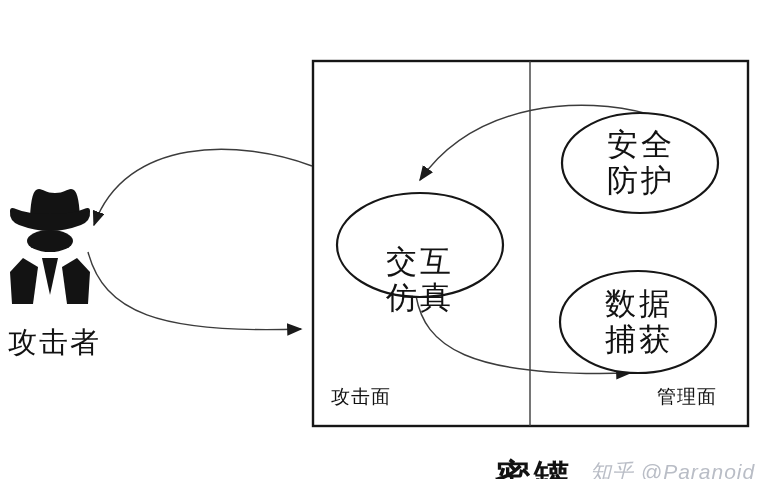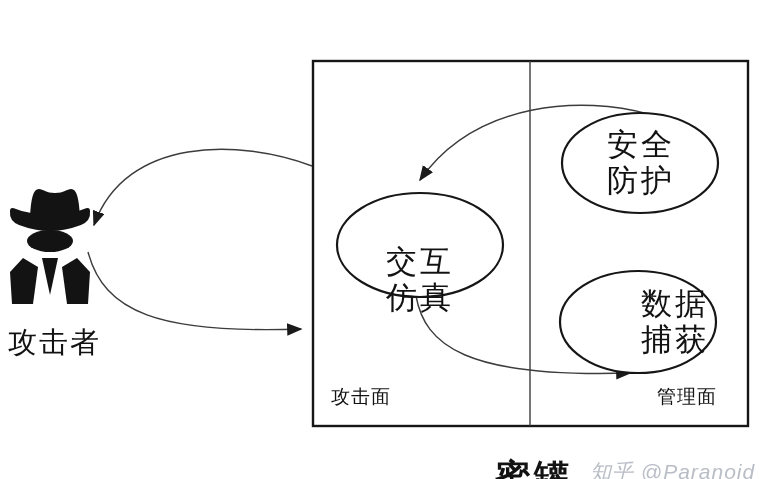--- a/index.html
+++ b/index.html
@@ -69,21 +69,21 @@
   </svg>
 
   <div class="lbl attacker-label" style="left:8px; top:323px;">攻击者</div>
 
   <div class="lbl node-label" style="left:420px; top:247px;margin-top:35px;">交互
 仿真</div>
 
   <div class="lbl node-label" style="left:641px; top:165px;">安全
 防护</div>
 
-  <div class="lbl node-label" style="left:639px; top:324px;margin-left:36px;">数据
+  <div class="lbl node-label" style="left:639px; top:324px;">数据
 捕获</div>
 
   <div class="lbl region-label" style="left:331px; top:384px;">攻击面</div>
 
   <div class="lbl region-label" style="left:629px; top:384px;margin-left:28px;">管理面</div>
 
   <div class="lbl caption-title" style="left:495px; top:454px;">蜜罐</div>
 
   <div class="lbl watermark" style="left:590px; top:458px;">知乎 @Paranoid</div>
 

